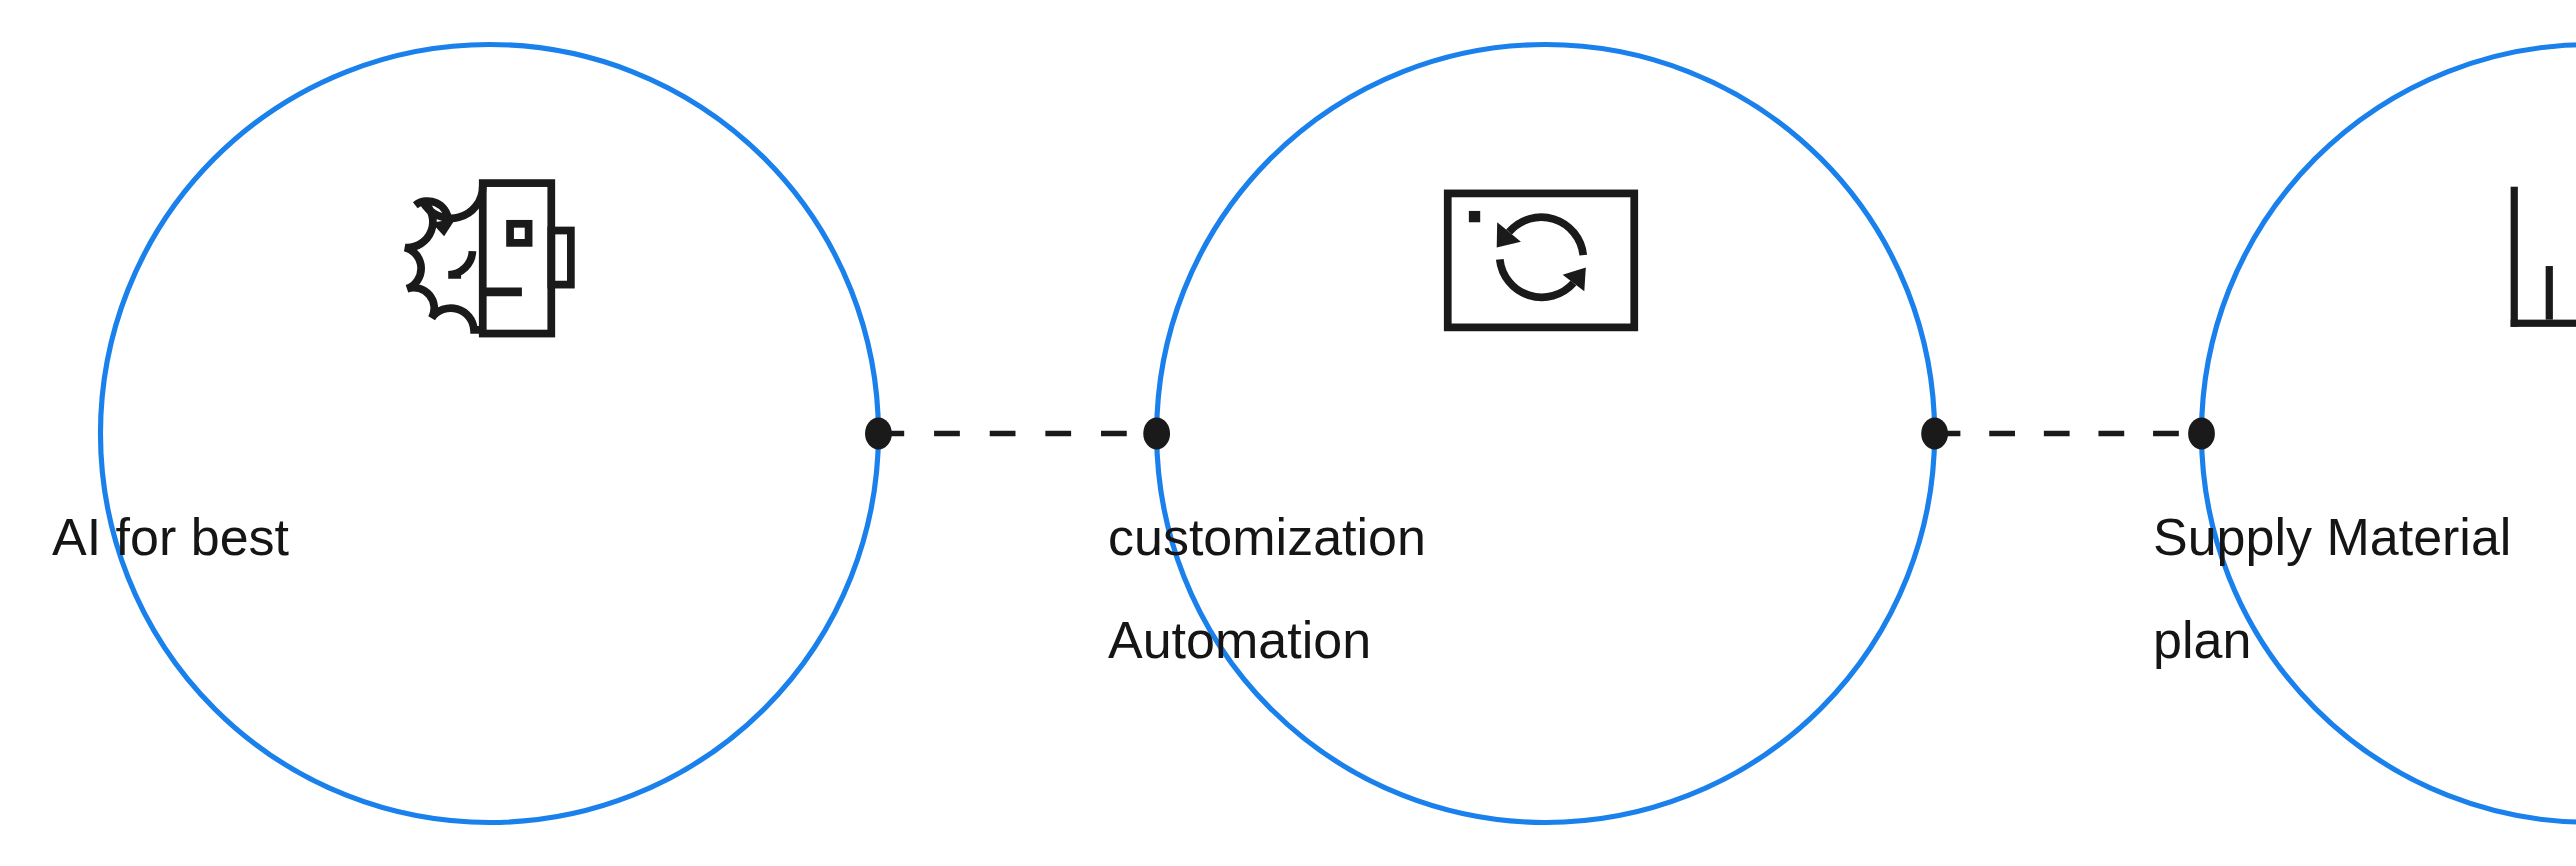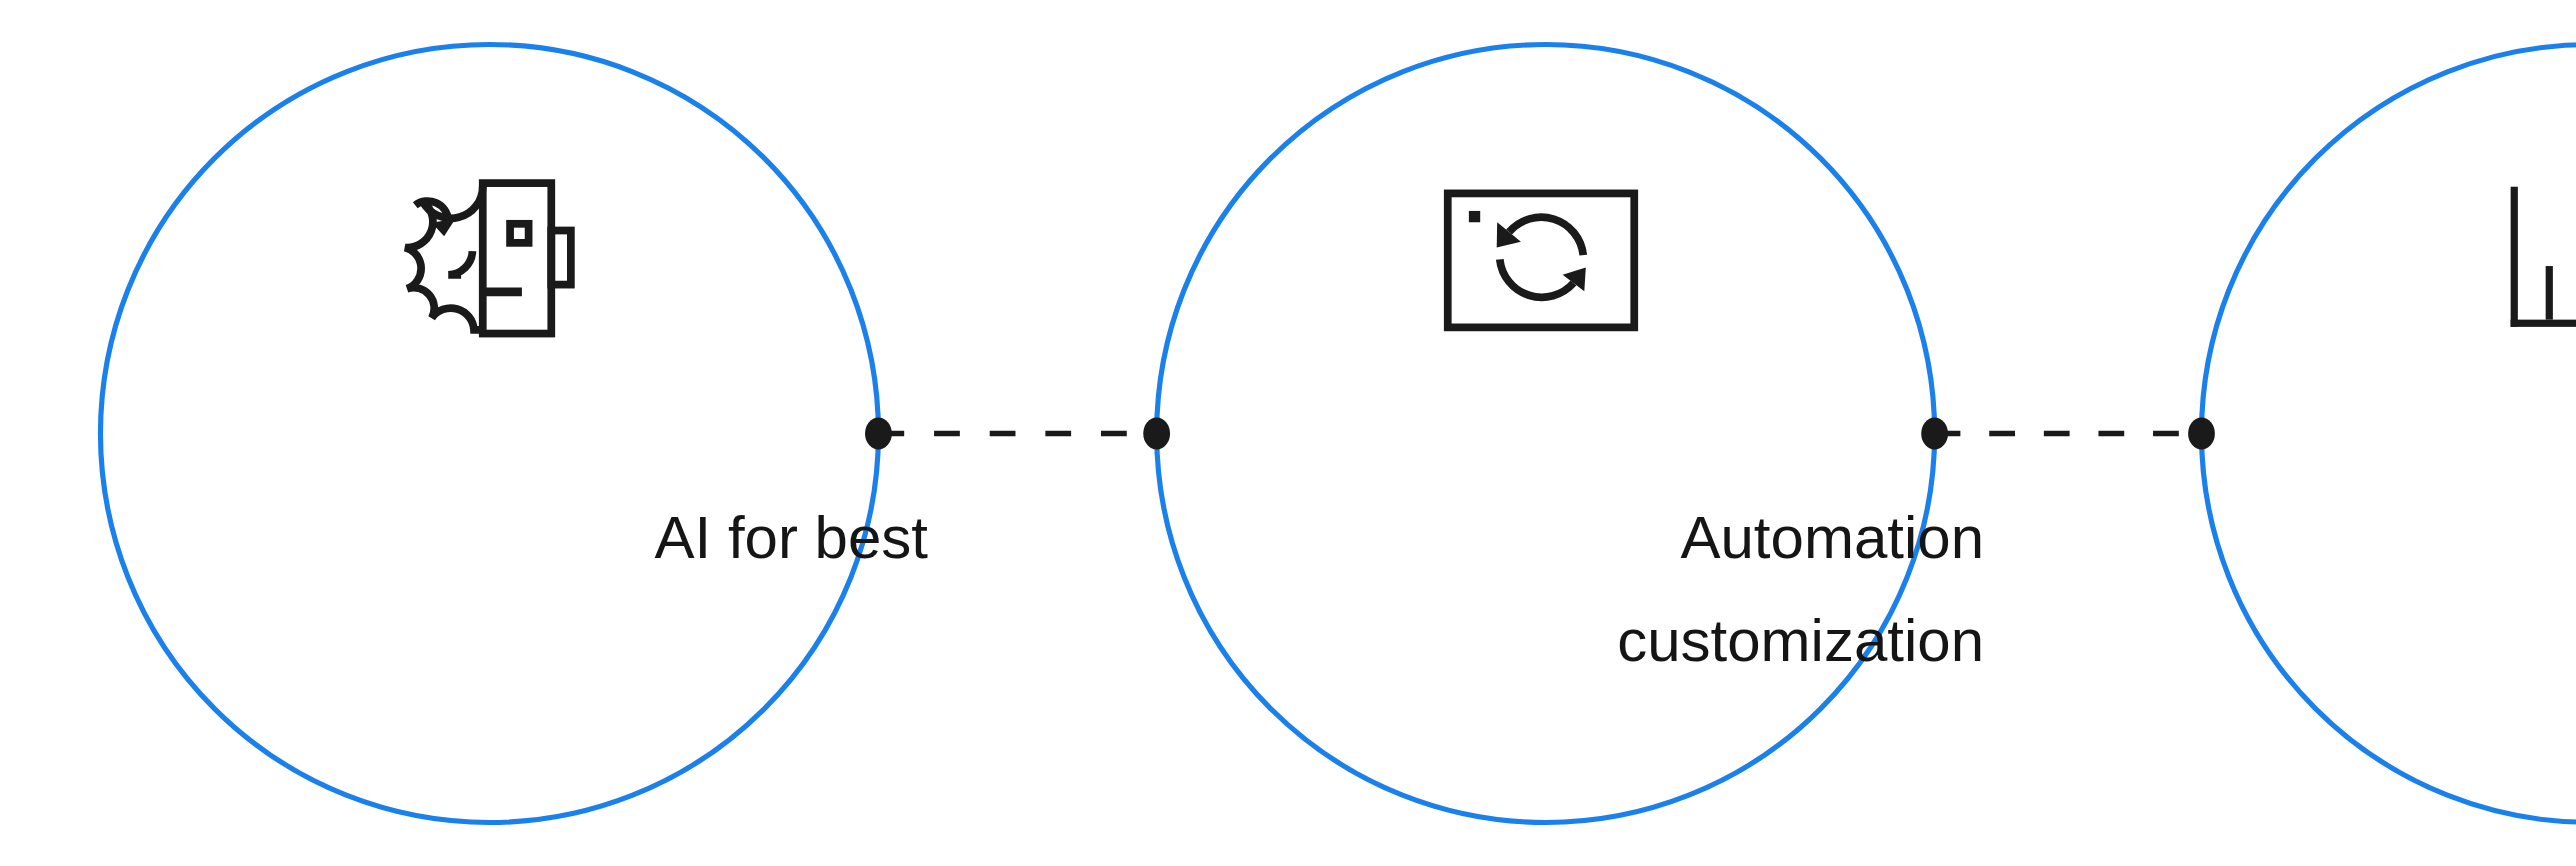--- a/index.html
+++ b/index.html
@@ -4,22 +4,22 @@
 <style>
   html,body{margin:0;padding:0;}
   body{
     width:4064px;height:867px;background:#ffffff;overflow:hidden;
     font-family:"Liberation Sans", sans-serif;
   }
   .stage{position:relative;width:4064px;height:867px;background:#ffffff;}
   .stage > svg{position:absolute;left:0;top:0;}
   .step-label{
     position:absolute;top:486px;width:876px;height:211px;
-    text-align:right;color:#151515;
-    font-size:60px;line-height:103px;font-weight:400;
+    text-align:left;color:#151515;
+    font-size:52px;line-height:103px;font-weight:400;
     letter-spacing:0px;white-space:nowrap;
   }
   .lbl1{left:52px;}
   .lbl2{left:1108px;}
   .lbl3{left:2153px;}
 </style>
 </head>
 <body>
 
 <div class="stage">
@@ -81,22 +81,22 @@
     <g stroke="#1a1a1a" fill="none">
       <path stroke-width="15" d="M 7163 479 L 7209 483 L 7209 537 L 7163 541 L 7153 564 L 7183 600 L 7145 638 L 7109 608 L 7086 618 L 7082 664 L 7028 664 L 7024 618 L 7001 608 L 6966 638 L 6927 600 L 6957 564 L 6947 541 L 6901 537 L 6901 483 L 6947 479 L 6957 456 L 6927 421 L 6966 382 L 7001 412 L 7024 402 L 7028 356 L 7082 356 L 7086 402 L 7109 412 L 7145 382 L 7183 421 L 7153 456 Z"></path>
       <circle cx="7055" cy="510" r="40" stroke-width="21"></circle>
     </g>
   </svg>
 
   <div class="step-label lbl1">
     <div>AI for best</div>
   </div>
   <div class="step-label lbl2">
+    <div>customization</div>
     <div>Automation</div>
-    <div>customization</div>
   </div>
   <div class="step-label lbl3">
     <div>Supply Material</div>
     <div>plan</div>
   </div>
 
 </div>
 
 
 </body></html>

